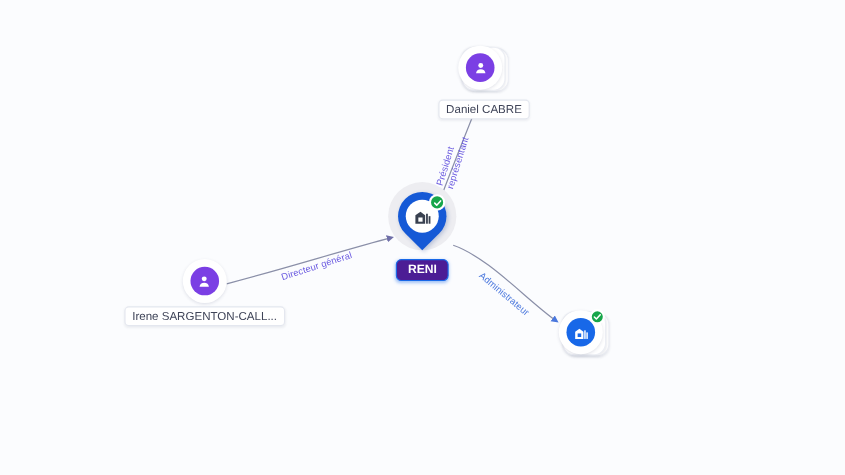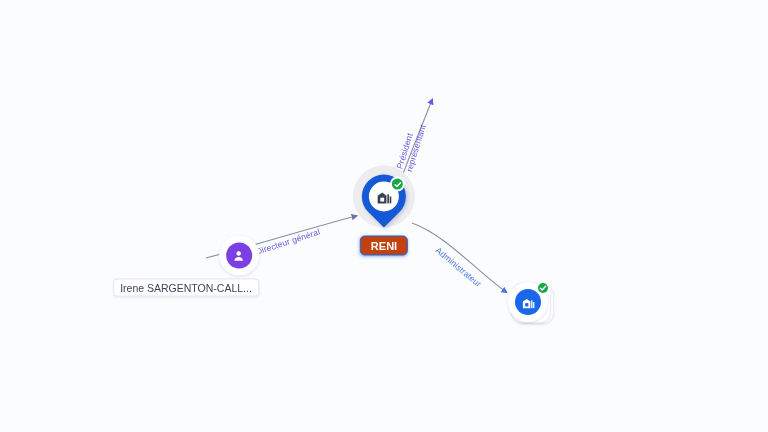--- a/index.html
+++ b/index.html
@@ -107,21 +107,21 @@
     border: 1px solid #e4e7ef;
     border-radius: 4px;
     padding: 2px 6px;
     font-size: 10.5px;
     color: #3f4458;
     white-space: nowrap;
     box-shadow: 0 1px 2px rgba(40,50,90,.07);
     z-index: 5;
   }
   .node-label.primary {
-    background: #c2410c;
+    background: #4c1d95;
     border-color: #1868e8;
     color: #ffffff;
     font-weight: bold;
     font-size: 11px;
     border-radius: 5px;
     padding: 3px 10px;
     box-shadow: 0 1px 3px rgba(24,104,232,.4);
   }
 
   
@@ -168,22 +168,37 @@
   </div>
 
   <div class="edge-label violet" style="left:256px; top:247px; transform: rotate(-18deg);">
     <span>Directeur général</span>
   </div>
 
   <div class="edge-label blue" style="left:437px; top:244px; transform: rotate(40deg);">
     <span>Administrateur</span>
   </div>
 
-
-  <div class="node" style="left:186px; top:266px;align-items:flex-end;">
+  <div class="node" style="left:440px; top:75px;">
+    <div class="stack-wrap">
+      <div class="stack-card c3"></div>
+      <div class="stack-card c2"></div>
+      <div class="disc">
+        <div class="inner-circle person">
+          <svg width="15" height="15" viewBox="0 0 24 24" fill="#ffffff">
+            <circle cx="12" cy="8" r="3.6"></circle>
+            <path d="M5.2 19.5c0-3.8 3.1-6 6.8-6s6.8 2.2 6.8 6z"></path>
+          </svg>
+        </div>
+      </div>
+    </div>
+    <div class="node-label">Daniel CABRE</div>
+  </div>
+
+  <div class="node" style="left:186px; top:266px;">
     <div class="stack-wrap" style="width:40px;height:40px;">
       <div class="disc">
         <div class="inner-circle person">
           <svg width="15" height="15" viewBox="0 0 24 24" fill="#ffffff">
             <circle cx="12" cy="8" r="3.6"></circle>
             <path d="M5.2 19.5c0-3.8 3.1-6 6.8-6s6.8 2.2 6.8 6z"></path>
           </svg>
         </div>
       </div>
     </div>

